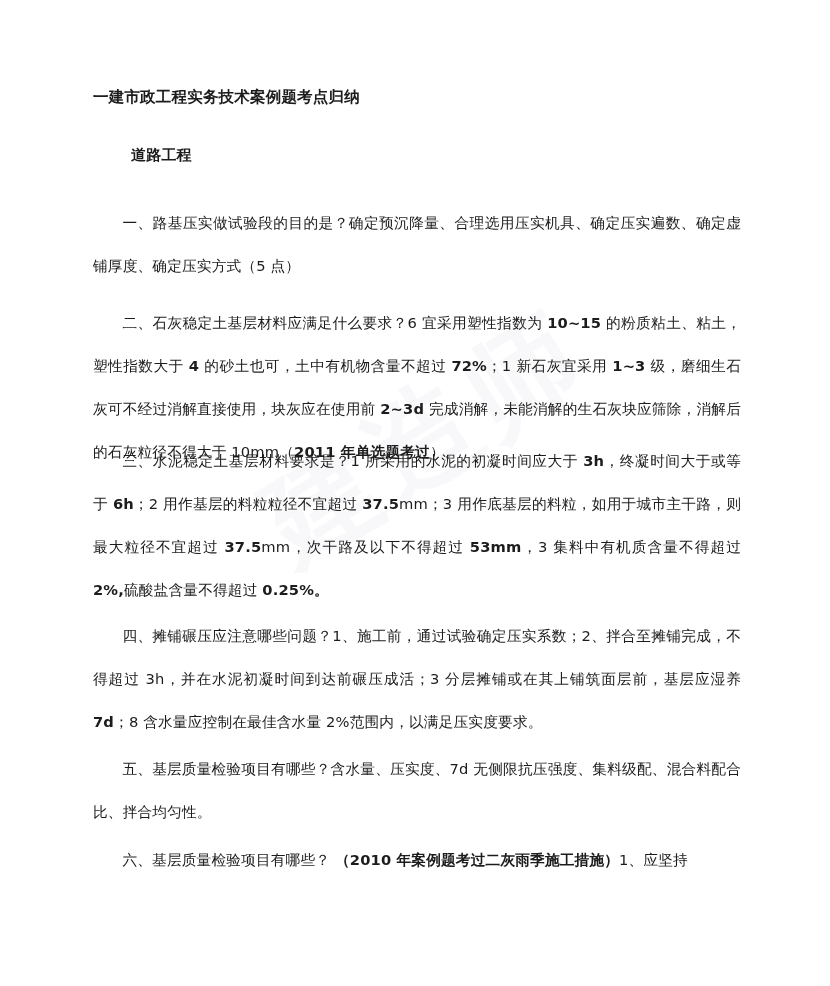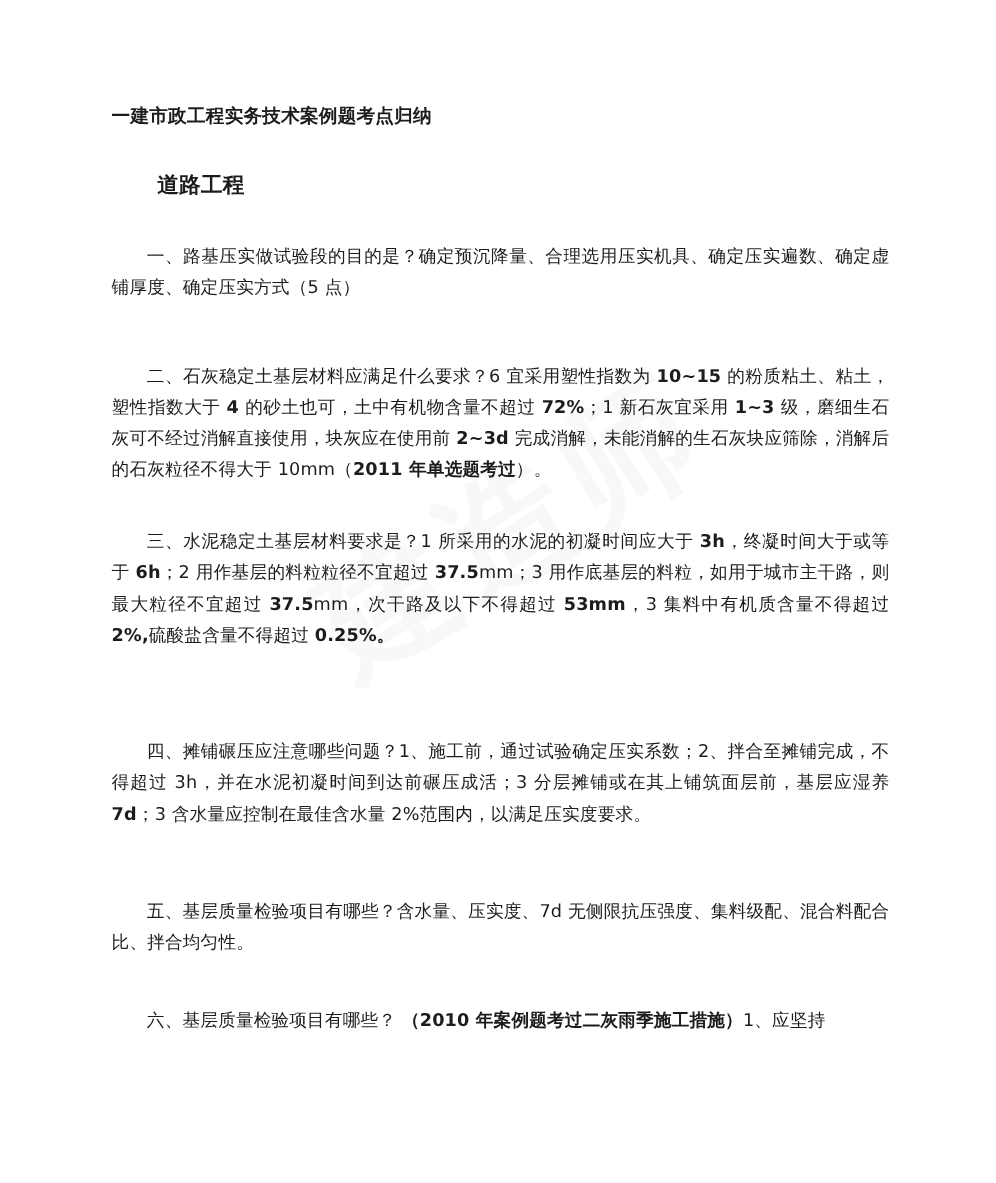--- a/index.html
+++ b/index.html
@@ -67,32 +67,32 @@
     font-size: 15.5px;
     font-weight: bold;
     line-height: 22px;
     letter-spacing: 0.2px;
   }
 
   .section-heading {
     position: absolute;
     left: 131px;
     top: 144px;
-    font-size: 18px;
+    font-size: 15px;
     font-weight: bold;
     line-height: 22px;
     letter-spacing: 0.2px;
   }
 
   .body-block {
     position: absolute;
     left: 93px;
     width: 648px;
     font-size: 14.7px;
-    line-height: 26px;
+    line-height: 43px;
     text-align: justify;
     text-justify: inter-ideograph;
     letter-spacing: 0.15px;
   }
   .body-block p {
     margin: 0;
     padding: 0;
     text-indent: 2em;
   }
   b, .b {
@@ -129,21 +129,21 @@
 
     <div class="body-block" id="para-2">
       <p><span>二、石灰稳定土基层材料应满足什么要求？6 宜采用塑性指数为 </span><b>10~15</b><span> 的粉质粘土、粘土，塑性指数大于 </span><b>4</b><span> 的砂土也可，土中有机物含量不超过 </span><b>72%</b><span>；1 新石灰宜采用 </span><b>1~3</b><span> 级，磨细生石灰可不经过消解直接使用，块灰应在使用前 </span><b>2~3d</b><span> 完成消解，未能消解的生石灰块应筛除，消解后的石灰粒径不得大于 10mm（</span><b>2011 年单选题考过</b><span>）。</span></p>
     </div>
 
     <div class="body-block" id="para-3">
       <p><span>三、水泥稳定土基层材料要求是？1 所采用的水泥的初凝时间应大于 </span><b>3h</b><span>，终凝时间大于或等于 </span><b>6h</b><span>；2 用作基层的料粒粒径不宜超过 </span><b>37.5</b><span>mm；3 用作底基层的料粒，如用于城市主干路，则最大粒径不宜超过 </span><b>37.5</b><span>mm，次干路及以下不得超过 </span><b>53mm</b><span>，3 集料中有机质含量不得超过 </span><b>2%,</b><span>硫酸盐含量不得超过 </span><b>0.25%。</b></p>
     </div>
 
     <div class="body-block" id="para-4">
-      <p><span>四、摊铺碾压应注意哪些问题？1、施工前，通过试验确定压实系数；2、拌合至摊铺完成，不得超过 3h，并在水泥初凝时间到达前碾压成活；3 分层摊铺或在其上铺筑面层前，基层应湿养 </span><b>7d</b><span>；3 含水量应控制在最佳含水量 2%范围内，以满足压实度要求。</span></p>
+      <p><span>四、摊铺碾压应注意哪些问题？1、施工前，通过试验确定压实系数；2、拌合至摊铺完成，不得超过 3h，并在水泥初凝时间到达前碾压成活；3 分层摊铺或在其上铺筑面层前，基层应湿养 </span><b>7d</b><span>；8 含水量应控制在最佳含水量 2%范围内，以满足压实度要求。</span></p>
     </div>
 
     <div class="body-block" id="para-5">
       <p><span>五、基层质量检验项目有哪些？含水量、压实度、7d 无侧限抗压强度、集料级配、混合料配合比、拌合均匀性。</span></p>
     </div>
 
     <div class="body-block" id="para-6">
       <p><span>六、基层质量检验项目有哪些？ </span><b>（2010 年案例题考过二灰雨季施工措施）</b><span>1、应坚持</span></p>
     </div>
 

